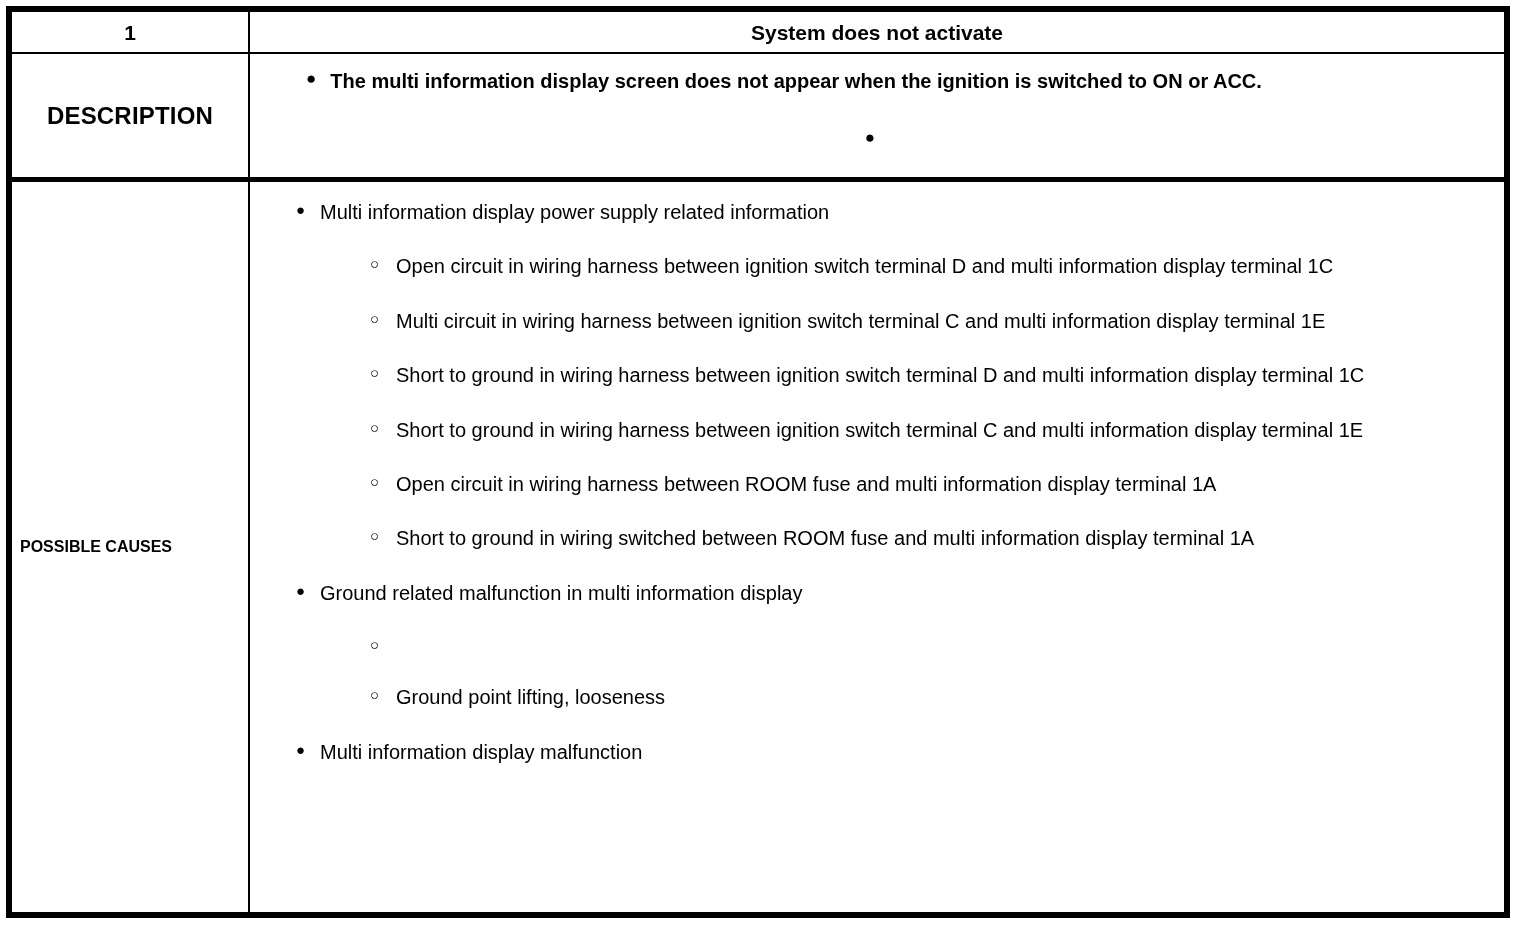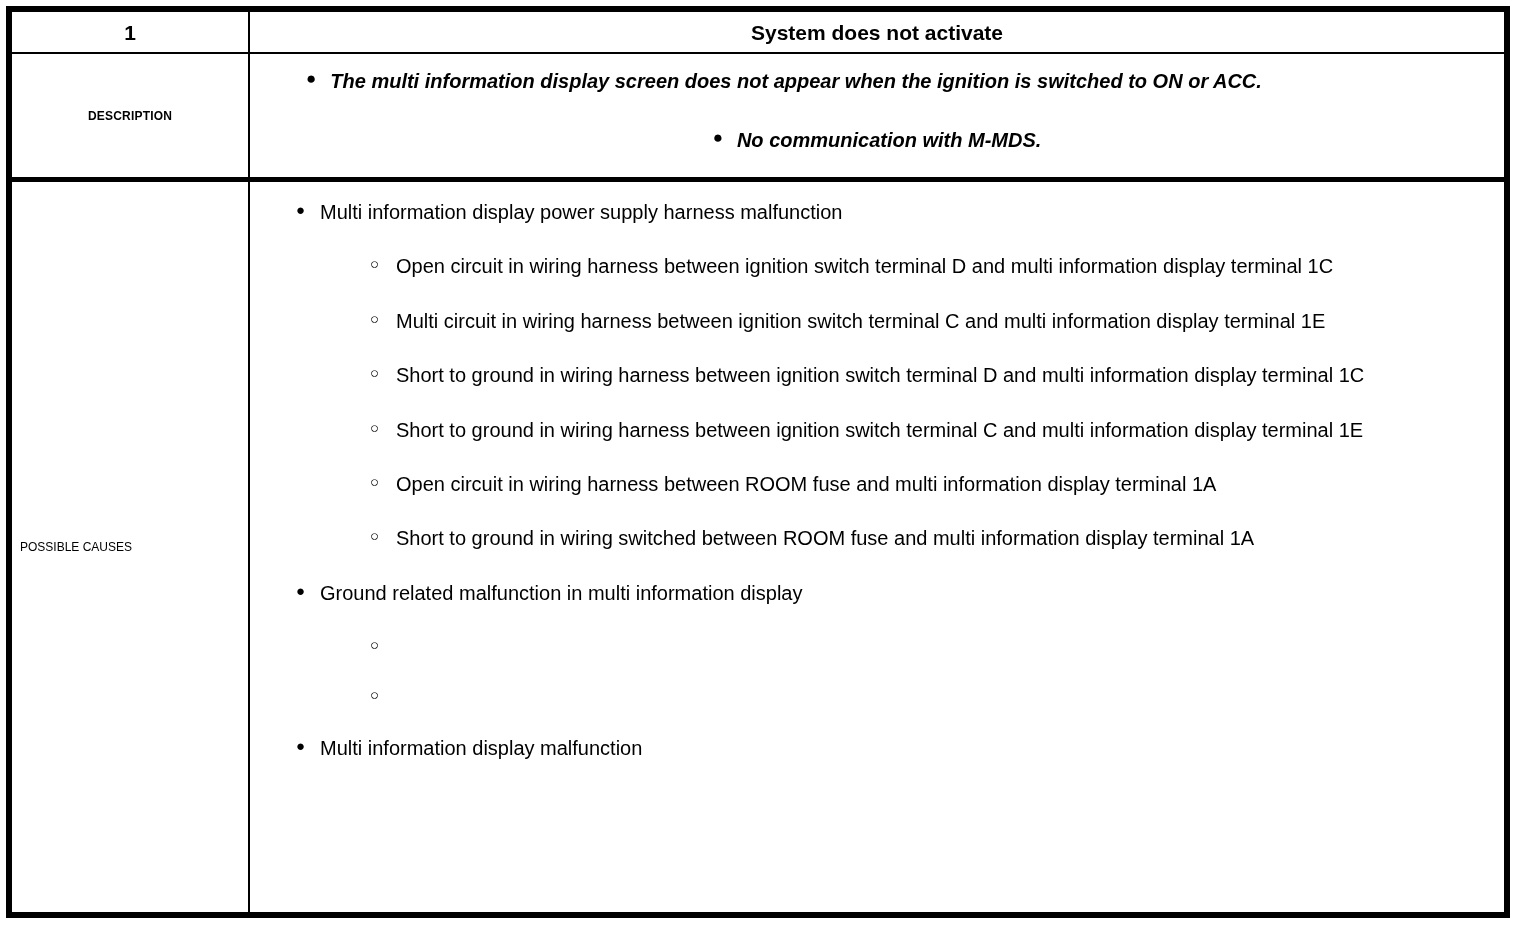--- a/index.html
+++ b/index.html
@@ -86,33 +86,33 @@
     font-weight: bold;
     text-align: left;
     line-height: 1;
   }
 
   
   .desc-label {
     justify-content: center;
   }
   .desc-label-text {
-    font-size: 12px;
+    font-size: 24px;
     font-weight: bold;
     letter-spacing: 0.2px;
   }
 
   
   .causes-label {
     justify-content: flex-start;
     padding-left: 8px;
   }
   .causes-label-text {
-    font-size: 12px;
-    font-weight: normal;
+    font-size: 16px;
+    font-weight: bold;
     line-height: 1.5;
     text-align: left;
   }
 
   
   .desc-body {
     position: relative;
     padding: 0;
   }
   .desc-item {
@@ -130,21 +130,20 @@
   }
   .desc-bullet {
     flex: 0 0 auto;
     margin-right: 14px;
     line-height: 1.35;
     font-size: 17px;
   }
   .desc-text {
     text-align: center;
     flex: 0 1 auto;
-    font-style: italic;
   }
 
   
   .causes-body {
     padding: 16px 0 0 0;
   }
   .cause-item {
     display: flex;
     align-items: flex-start;
     font-size: 20px;
@@ -199,34 +198,33 @@
     </div>
     <div class="cell-body desc-body">
 
       <div class="desc-item desc-item-1">
         <span class="desc-bullet">●</span>
         <span class="desc-text">The multi information display screen does not appear when the ignition is switched to ON or ACC.</span>
       </div>
 
       <div class="desc-item desc-item-2">
         <span class="desc-bullet">●</span>
-        <span class="desc-text">No communication with M-MDS.</span>
       </div>
 
     </div>
   </div>
 
   <div class="row row-causes">
     <div class="cell-label causes-label">
       <span class="causes-label-text">POSSIBLE CAUSES</span>
     </div>
     <div class="cell-body causes-body" id="causes-list">
         <div class="cause-item cause-level-1">
           <span class="bullet-filled">●</span>
-          <span class="cause-text">Multi information display power supply harness malfunction</span>
+          <span class="cause-text">Multi information display power supply related information</span>
         </div>
         <div class="cause-item cause-level-2">
           <span class="bullet-hollow">○</span>
           <span class="cause-text">Open circuit in wiring harness between ignition switch terminal D and multi information display terminal 1C</span>
         </div>
         <div class="cause-item cause-level-2">
           <span class="bullet-hollow">○</span>
           <span class="cause-text">Multi circuit in wiring harness between ignition switch terminal C and multi information display terminal 1E</span>
         </div>
         <div class="cause-item cause-level-2">
@@ -247,20 +245,21 @@
         </div>
         <div class="cause-item cause-level-1">
           <span class="bullet-filled">●</span>
           <span class="cause-text">Ground related malfunction in multi information display</span>
         </div>
         <div class="cause-item cause-level-2">
           <span class="bullet-hollow">○</span>
         </div>
         <div class="cause-item cause-level-2">
           <span class="bullet-hollow">○</span>
+          <span class="cause-text">Ground point lifting, looseness</span>
         </div>
         <div class="cause-item cause-level-1">
           <span class="bullet-filled">●</span>
           <span class="cause-text">Multi information display malfunction</span>
         </div>
       </div>
   </div>
 
 </div>
 

